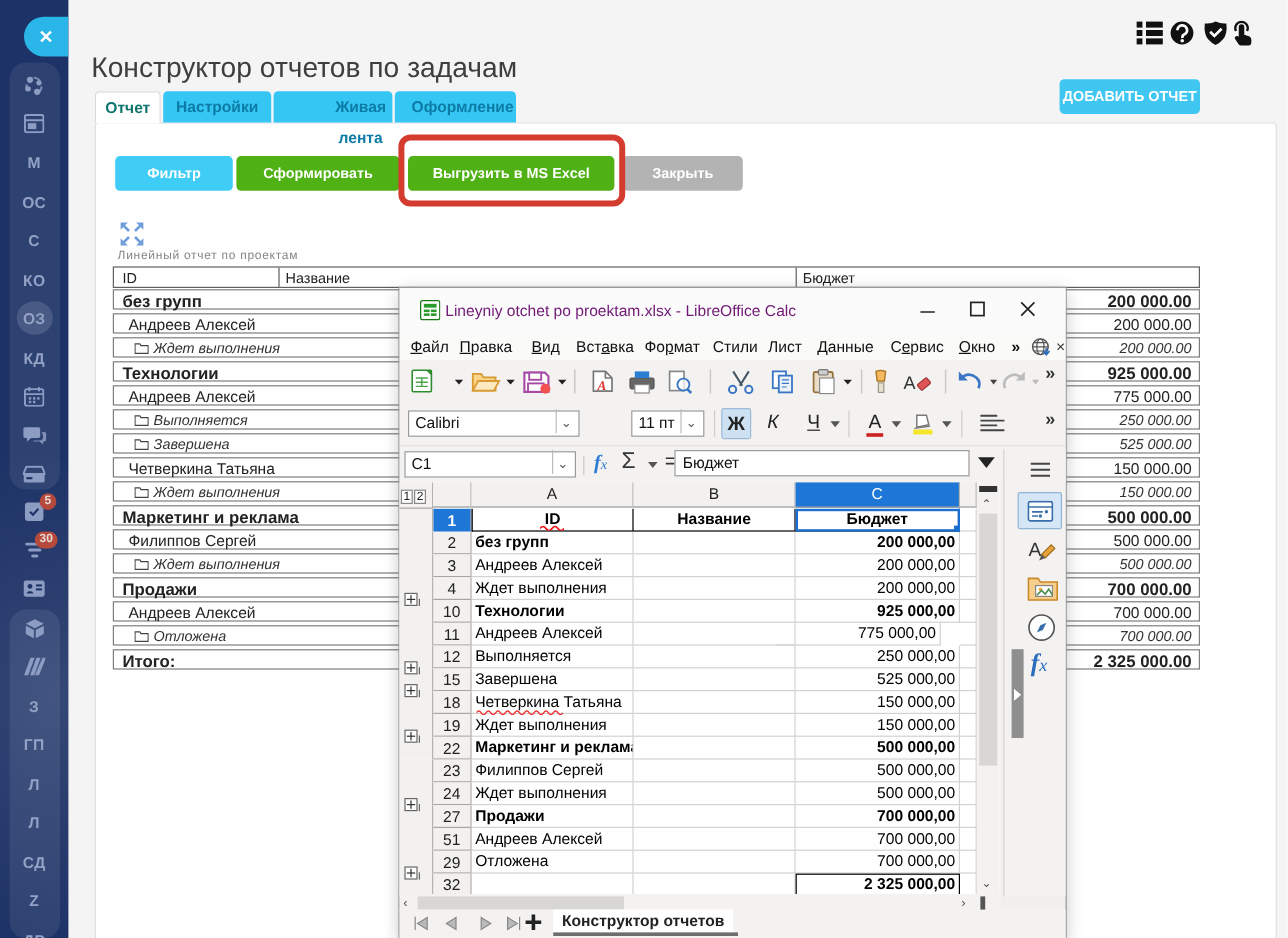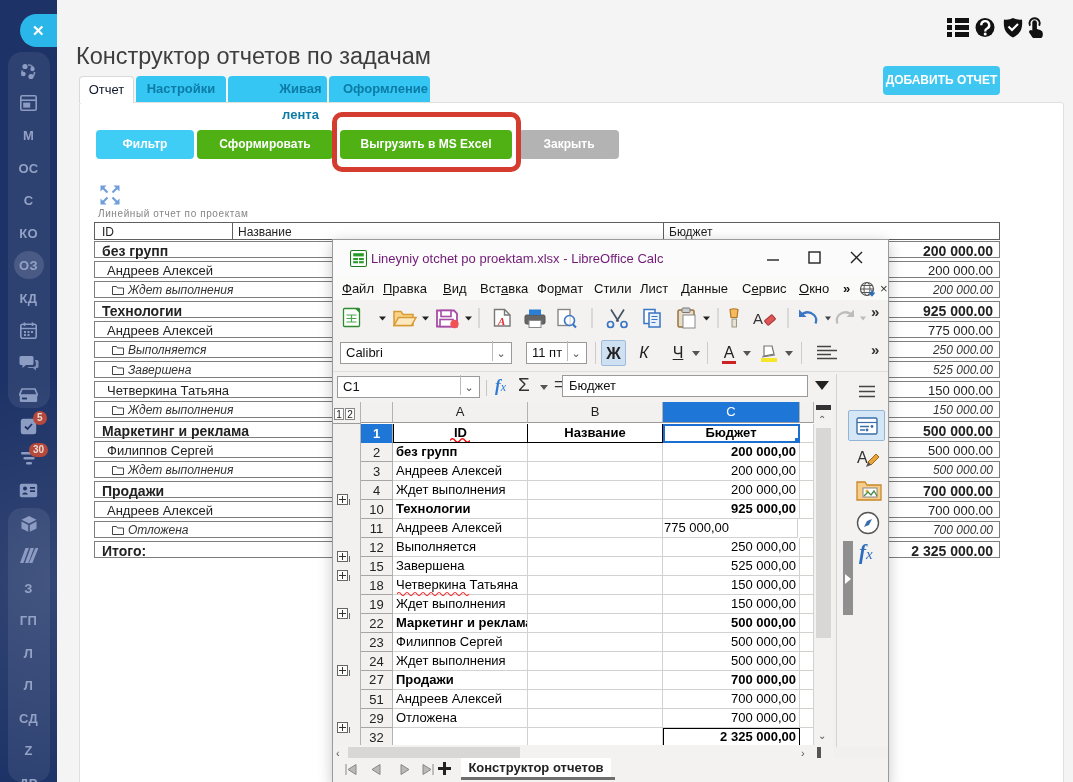--- a/index.html
+++ b/index.html
@@ -16,21 +16,21 @@
 #closebtn:after { content:"✕"; position:absolute; left:12px; top:8px; color:#fff; font-size:15px; font-weight:bold; }
 .sitem { position:absolute; left:0; width:57px; text-align:center; color:#93a1c4; font-size:13px; font-weight:bold; letter-spacing:0.3px; }
 .sicon { position:absolute; left:0; width:57px; text-align:center; color:#8d9cc2; }
 .ozcirc { position:absolute; left:14px; width:30px; height:28px; background:rgba(255,255,255,0.13); border-radius:50%; }
 .badge { position:absolute; background:#b54a3c; color:#e8d9d4; border-radius:8px; font-size:10px; font-weight:bold; text-align:center; line-height:14px; height:14px; padding:0 4px; }
 
 
 #title { position:absolute; left:76px; top:43px; font-size:23.5px; color:#3e3e3e; }
 #addbtn { position:absolute; left:883px; top:66px; width:117px; height:29px; background:#3fc7f1; border-radius:4px; color:#fff; font-size:12px; font-weight:bold; text-align:center; line-height:29px; }
 .tab { position:absolute; top:76px; height:26px; border-radius:4px 4px 0 0; font-size:13px; line-height:26px; text-align:center; }
-.tabon { background:#fff; border:1px solid #d9d9d9; border-bottom:none; color:#0f172a; font-weight:normal; height:27px; z-index:3; }
+.tabon { background:#fff; border:1px solid #d9d9d9; border-bottom:none; color:#0f766e; font-weight:bold; height:27px; z-index:3; }
 .taboff { background:#36c6f4; color:#0c7ca6; font-weight:bold; z-index:2; }
 #panel { position:absolute; left:79px; top:102px; width:985px; height:690px; background:#fff; border:1px solid #e0e0e0; border-radius:3px; }
 .btn { position:absolute; top:130px; height:29px; border-radius:4px; color:#fff; font-size:12px; font-weight:bold; text-align:center; line-height:29px; z-index:4; }
 #redring { position:absolute; left:332px; top:112px; width:189px; height:60px; border:5px solid #d53c30; border-radius:10px; z-index:5; }
 
 
 #exparr { position:absolute; left:99px; top:184px; width:22px; height:22px; }
 
 #rtitle { position:absolute; left:98px; top:208px; font-size:10px; color:#858585; letter-spacing:0.6px; }
 
@@ -393,21 +393,21 @@
       <path d="M458 2.5 l0 7.5 7.5 0 z" fill="#3a76c4"></path>
       <path d="M484 9.5 l6 0 -3 4 z" fill="#444"></path>
 
       <path d="M512 9 q-7 -7 -14 -1 q-3.5 3.5 -1.5 8.5" fill="none" stroke="#bcbcbc" stroke-width="2.2"></path>
       <path d="M513 2.5 l0 7.5 -7.5 0 z" fill="#bcbcbc"></path>
       <path d="M519 9.5 l6 0 -3 4 z" fill="#bbb"></path>
     </svg>
     <div class="abs" style="left:538px; top:3px; font-size:15px; color:#333; font-weight:bold;">»</div>
   </div>
   <div id="lotb2">
-    <div class="combo" style="left:7px; top:7px; width:172px;">Calibri</div>
+    <div class="combo" style="left:7px; top:7px; width:143px;">Calibri</div>
     <div class="combo" style="left:193px; top:7px; width:61px;">11 пт</div>
     <div class="tsep" style="left:262px;"></div>
     <div class="fbtn" style="left:268px; width:25px; background:#cde1f3; border:1px solid #9dbbd8;"><b>Ж</b></div>
     <div class="fbtn" style="left:300px; width:22px; font-style:italic;">К</div>
     <div class="fbtn" style="left:334px; width:22px; text-decoration:underline;">Ч</div>
     <div class="drp" style="left:359px; top:16px;"></div>
     <div class="tsep" style="left:374px;"></div>
     <div class="fbtn" style="left:384px; width:24px;"><span style="border-bottom:3px solid #c22; padding:0 2px;">А</span></div>
     <div class="drp" style="left:410px; top:16px;"></div>
     <svg class="abs" style="left:425px; top:9px;" width="22" height="20" viewBox="0 0 22 20">
@@ -468,21 +468,21 @@
         <div class="rowhdr" style="top:98px;">10</div>
         <div class="abs" style="left:0;top:98px;width:28px;height:19px;background:#f2f1ef;border-right:1px solid #b5b3b1;"></div>
         <div class="cell" style="left:60px;top:98px;width:135px;font-weight:bold;">Технологии</div>
         <div class="cell" style="left:195px;top:98px;width:135px;"></div>
         <div class="cell" style="left:330px;top:98px;width:137px;font-weight:bold;text-align:right;">925 000,00</div>
         <div class="cell" style="left:467px;top:98px;width:14px;"></div>
         <div class="rowhdr" style="top:117px;">11</div>
         <div class="abs" style="left:0;top:117px;width:28px;height:19px;background:#f2f1ef;border-right:1px solid #b5b3b1;"></div>
         <div class="cell" style="left:60px;top:117px;width:135px;">Андреев Алексей</div>
         <div class="cell" style="left:195px;top:117px;width:135px;"></div>
-        <div class="cell" style="left:328px;top:117px;width:137px;text-align:left;">775 000,00</div>
+        <div class="cell" style="left:314px;top:117px;width:137px;text-align:right;">775 000,00</div>
         <div class="cell" style="left:467px;top:117px;width:14px;"></div>
         <div class="rowhdr" style="top:136px;">12</div>
         <div class="abs" style="left:0;top:136px;width:28px;height:19px;background:#f2f1ef;border-right:1px solid #b5b3b1;"></div>
         <div class="cell" style="left:60px;top:136px;width:135px;">Выполняется</div>
         <div class="cell" style="left:195px;top:136px;width:135px;"></div>
         <div class="cell" style="left:330px;top:136px;width:137px;text-align:right;">250 000,00</div>
         <div class="cell" style="left:467px;top:136px;width:14px;"></div>
         <div class="rowhdr" style="top:155px;">15</div>
         <div class="abs" style="left:0;top:155px;width:28px;height:19px;background:#f2f1ef;border-right:1px solid #b5b3b1;"></div>
         <div class="cell" style="left:60px;top:155px;width:135px;">Завершена</div>
@@ -512,21 +512,21 @@
         <div class="cell" style="left:60px;top:231px;width:135px;">Филиппов Сергей</div>
         <div class="cell" style="left:195px;top:231px;width:135px;"></div>
         <div class="cell" style="left:330px;top:231px;width:137px;text-align:right;">500 000,00</div>
         <div class="cell" style="left:467px;top:231px;width:14px;"></div>
         <div class="rowhdr" style="top:250px;">24</div>
         <div class="abs" style="left:0;top:250px;width:28px;height:19px;background:#f2f1ef;border-right:1px solid #b5b3b1;"></div>
         <div class="cell" style="left:60px;top:250px;width:135px;">Ждет выполнения</div>
         <div class="cell" style="left:195px;top:250px;width:135px;"></div>
         <div class="cell" style="left:330px;top:250px;width:137px;text-align:right;">500 000,00</div>
         <div class="cell" style="left:467px;top:250px;width:14px;"></div>
-        <div class="rowhdr" style="top:269px;font-family:Liberation Mono, monospace;">27</div>
+        <div class="rowhdr" style="top:269px;">27</div>
         <div class="abs" style="left:0;top:269px;width:28px;height:19px;background:#f2f1ef;border-right:1px solid #b5b3b1;"></div>
         <div class="cell" style="left:60px;top:269px;width:135px;font-weight:bold;">Продажи</div>
         <div class="cell" style="left:195px;top:269px;width:135px;"></div>
         <div class="cell" style="left:330px;top:269px;width:137px;font-weight:bold;text-align:right;">700 000,00</div>
         <div class="cell" style="left:467px;top:269px;width:14px;"></div>
         <div class="rowhdr" style="top:288px;">51</div>
         <div class="abs" style="left:0;top:288px;width:28px;height:19px;background:#f2f1ef;border-right:1px solid #b5b3b1;"></div>
         <div class="cell" style="left:60px;top:288px;width:135px;">Андреев Алексей</div>
         <div class="cell" style="left:195px;top:288px;width:135px;"></div>
         <div class="cell" style="left:330px;top:288px;width:137px;text-align:right;">700 000,00</div>

